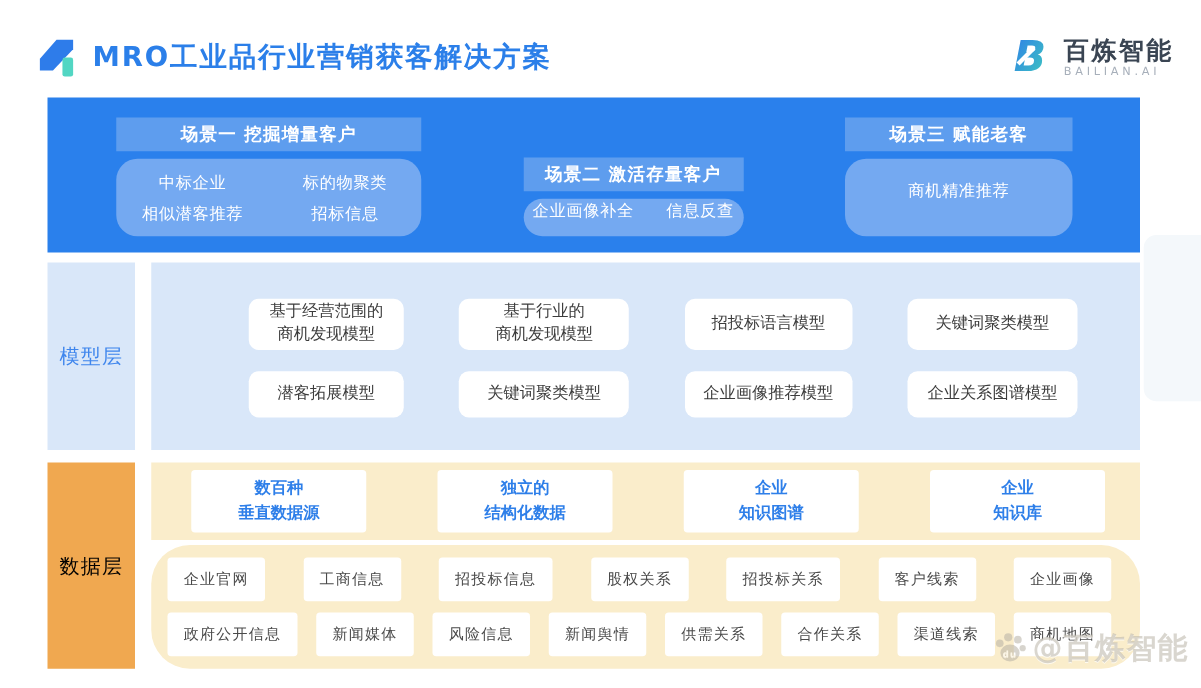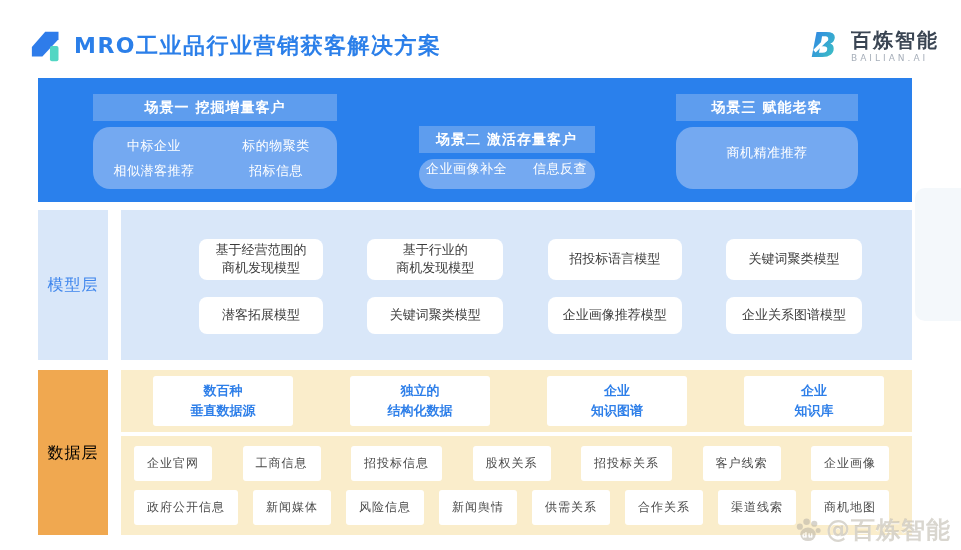--- a/index.html
+++ b/index.html
@@ -61,27 +61,27 @@
 
   
   .row-data { height:165px; }
   .data-col { flex:1; display:flex; flex-direction:column; gap:4px; }
   .panel-cap { background:var(--data-bg,#FAEDCB); height:62px; display:flex;
                align-items:center; justify-content:space-between; padding:0 28px 0 32px; }
   .cap-box { width:140px; background:#fff; border-radius:3px; text-align:center;
              color:var(--cap-text,#2E7FE9); font-size:13px; font-weight:bold;
              line-height:1.55; padding:5px 0; }
   .panel-src { background:var(--data-bg,#FAEDCB); flex:1; display:flex; flex-direction:column;
-               justify-content:center; gap:9px; padding:2px 23px 2px 13px; }
+               justify-content:center; gap:9px; padding:2px 23px 2px 13px;border-radius:31px; }
   .src-row { display:flex; justify-content:space-between; }
   .src-box { background:#fff; border-radius:3px; font-size:12px; color:#4A4A4A;
              letter-spacing:1px; padding:9px 13px; white-space:nowrap; }
 
   
-  .watermark { position:absolute; right:10px; bottom:4px; z-index:2;
+  .watermark { position:absolute; right:10px; bottom:16px; z-index:2;
                display:flex; align-items:center; gap:4px;
                color:rgba(186,180,168,0.55); font-size:24px; font-weight:bold;
                letter-spacing:1px; text-shadow:0 1px 0 rgba(255,255,255,0.7); }
   .paw-icon { width:27px; height:27px; opacity:0.55; }
 </style>
 </head>
 <body>
 
 <div class="page">
 

